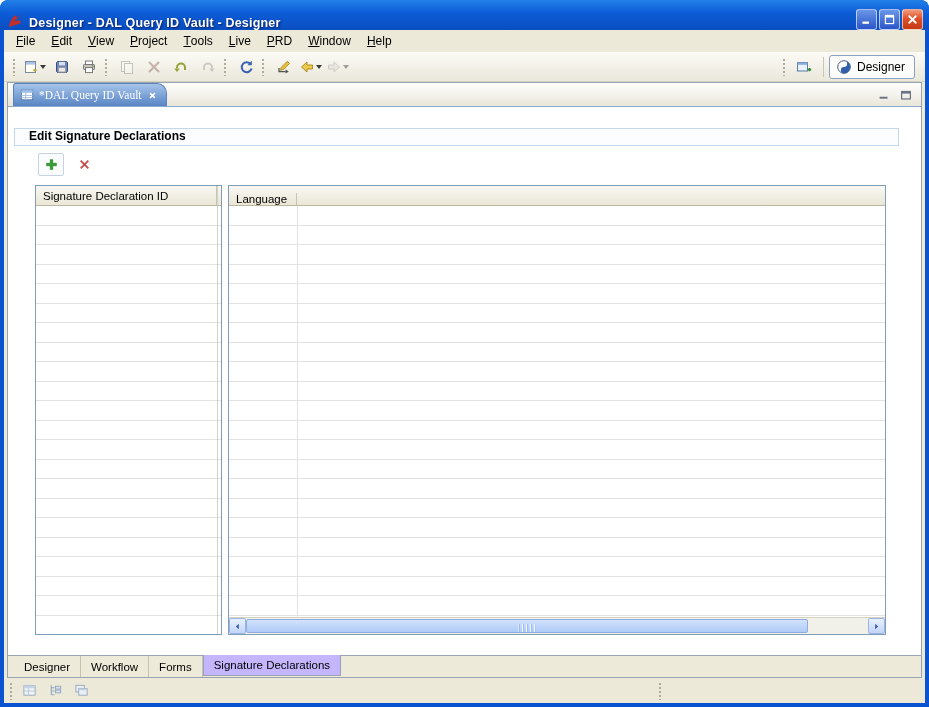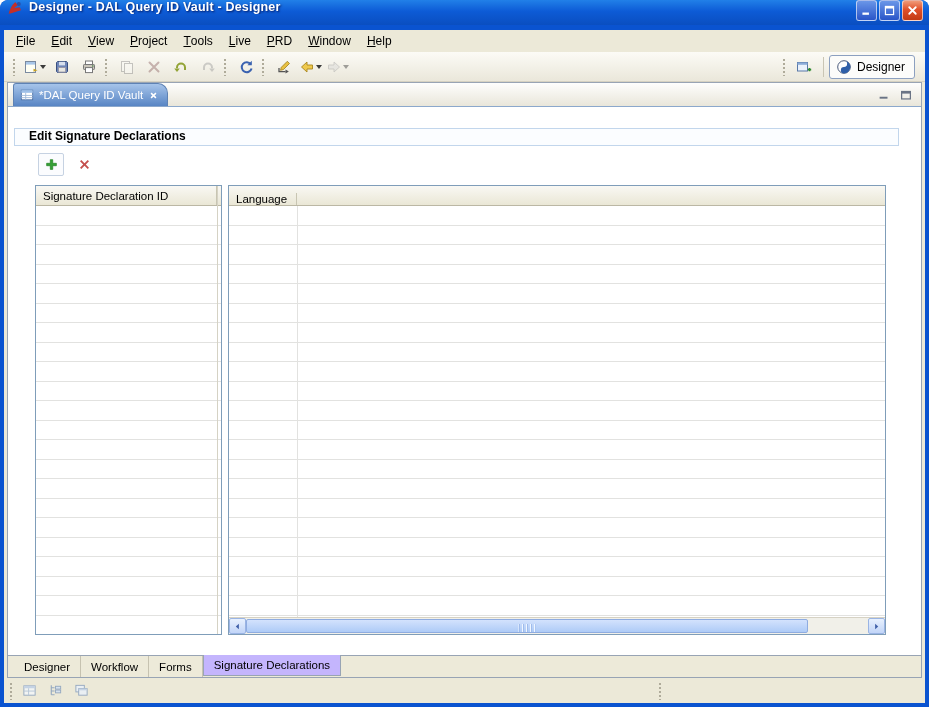--- a/index.html
+++ b/index.html
@@ -3,23 +3,23 @@
 <meta charset="utf-8">
 <style>
   * { box-sizing: border-box; margin: 0; padding: 0; }
   html,body { background:#fff; }
   body { font-family: "Liberation Sans", "DejaVu Sans", sans-serif; font-size: 12px; color:#000; }
 
   .window{ position:relative; width:929px; height:707px;
     background: var(--window-border,#0A53D0); border-radius:8px 8px 0 0; overflow:hidden; }
 
   
-  .titlebar{ position:absolute; top:0; left:0; right:0; height:25px;
+  .titlebar{ position:absolute; top:0; left:0; right:0; height:30px;
     background: linear-gradient(180deg, var(--titlebar-top,#2180E8) 0%, #0D5BD6 45%, var(--titlebar-bottom,#0A4EC0) 100%);
-    border-radius:8px 8px 0 0; display:flex; align-items:flex-start; padding:0 6px; }
+    border-radius:8px 8px 0 0; display:flex; align-items:flex-end; padding:0 6px; }
   .titlebar .applogo svg{ width:17px; height:17px; display:block; }
   .title-text{ color:#fff; font-weight:bold; font-size:12.5px; margin-left:6px;
     text-shadow:1px 1px 2px rgba(0,20,90,.9); letter-spacing:.2px; flex:1;
     white-space:nowrap; overflow:hidden; }
   .wctrls{ display:flex; gap:2px; }
   .wbtn{ width:21px; height:21px; border:1px solid rgba(255,255,255,.6); border-radius:3px;
     display:flex; align-items:center; justify-content:center; padding:0; cursor:default;
     background: linear-gradient(180deg,#6A96E8,#2A55C8); }
   .wbtn.close-button{ background: linear-gradient(180deg,#F09A78 0%,#E0502A 45%,#C23A14 100%); }
   .wbtn svg{ width:13px; height:13px; display:block; }
@@ -50,21 +50,21 @@
   .pers-btn .ic svg{ width:16px; height:16px; display:block; }
 
   
   .eframe{ position:absolute; top:52px; left:3px; right:3px; height:596px;
     border:1px solid #98A4B4; background:#fff; }
   .tabstrip{ position:absolute; top:0; left:0; right:0; height:24px;
     background:linear-gradient(180deg,#FEFEFD,#E9E6DA); border-bottom:1px solid #8CA8CC; }
   .etab{ position:absolute; left:5px; bottom:0; height:23px; display:flex; align-items:center; gap:5px;
     padding:0 8px 0 6px; border:1px solid #5E82B4; border-bottom:none; border-radius:3px 10px 0 0;
     background:linear-gradient(180deg,var(--active-tab-top,#A6C4EA),var(--active-tab-bottom,#5885C4));
-    color:#fff; font-size:11.5px; }
+    color:#fff; font-size:11.5px;font-family:Liberation Serif, serif; }
   .etab .ic svg{ width:14px; height:14px; display:block; }
   .etab .close svg{ width:11px; height:11px; }
   .strip-ctrls{ position:absolute; right:6px; top:3px; display:flex; gap:4px; }
   .mini{ width:18px; height:18px; border:none; background:transparent; padding:0; display:flex; align-items:center; justify-content:center; }
   .mini svg{ width:14px; height:14px; display:block; }
 
   .ebody{ position:absolute; top:24px; left:0; right:0; bottom:22px; background:#fff; }
   .section-header{ position:absolute; top:21px; left:6px; right:22px; height:18px;
     background:#FBFDFF; border:1px solid #C2D6EC; display:flex; align-items:flex-start; padding-left:14px;
     font-weight:bold; font-size:12px; }

